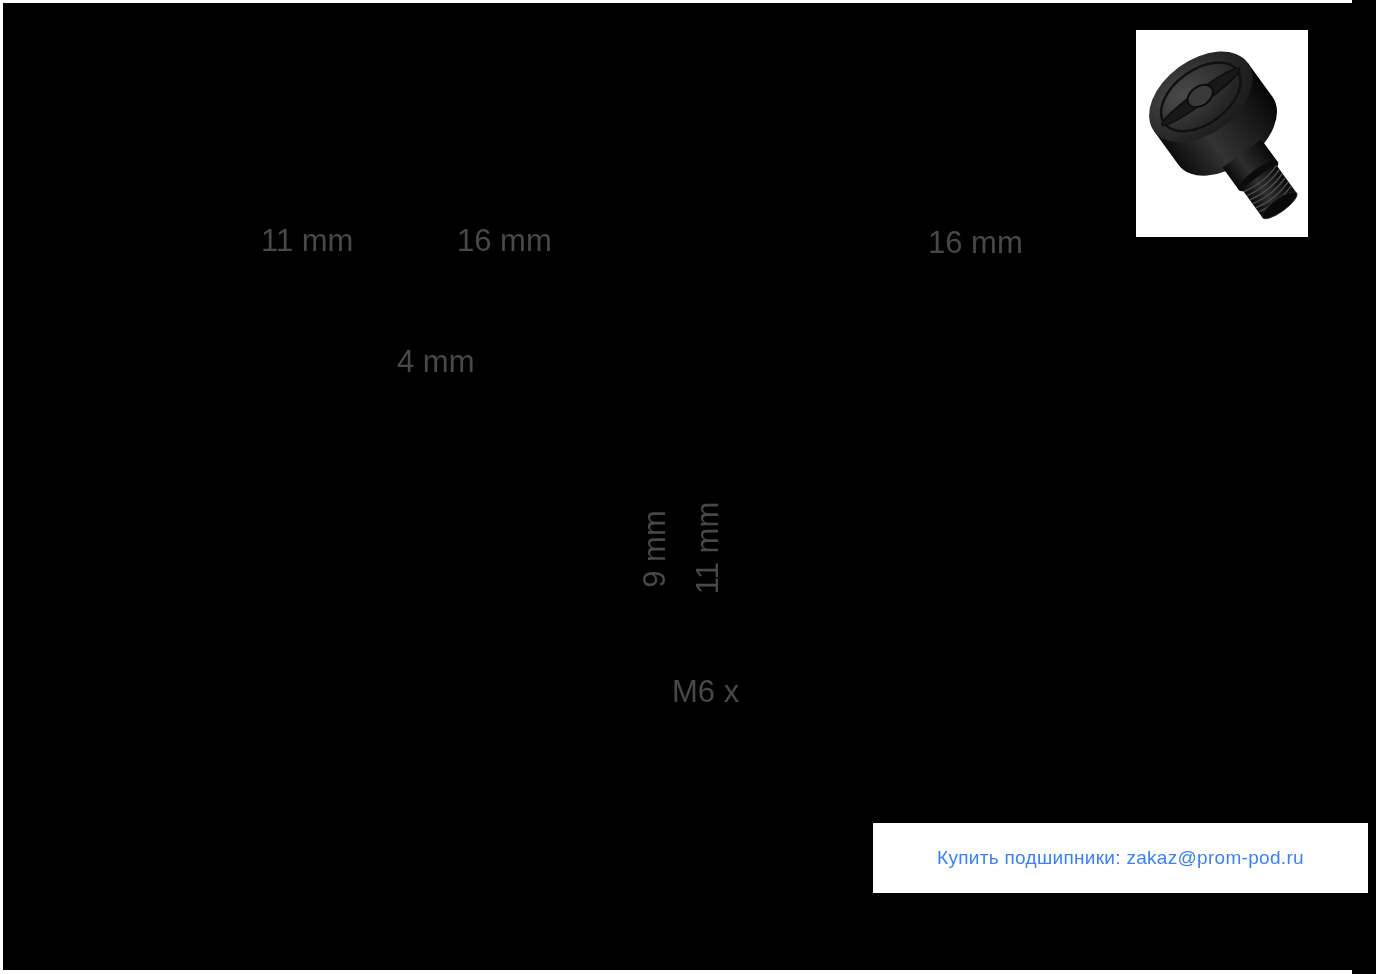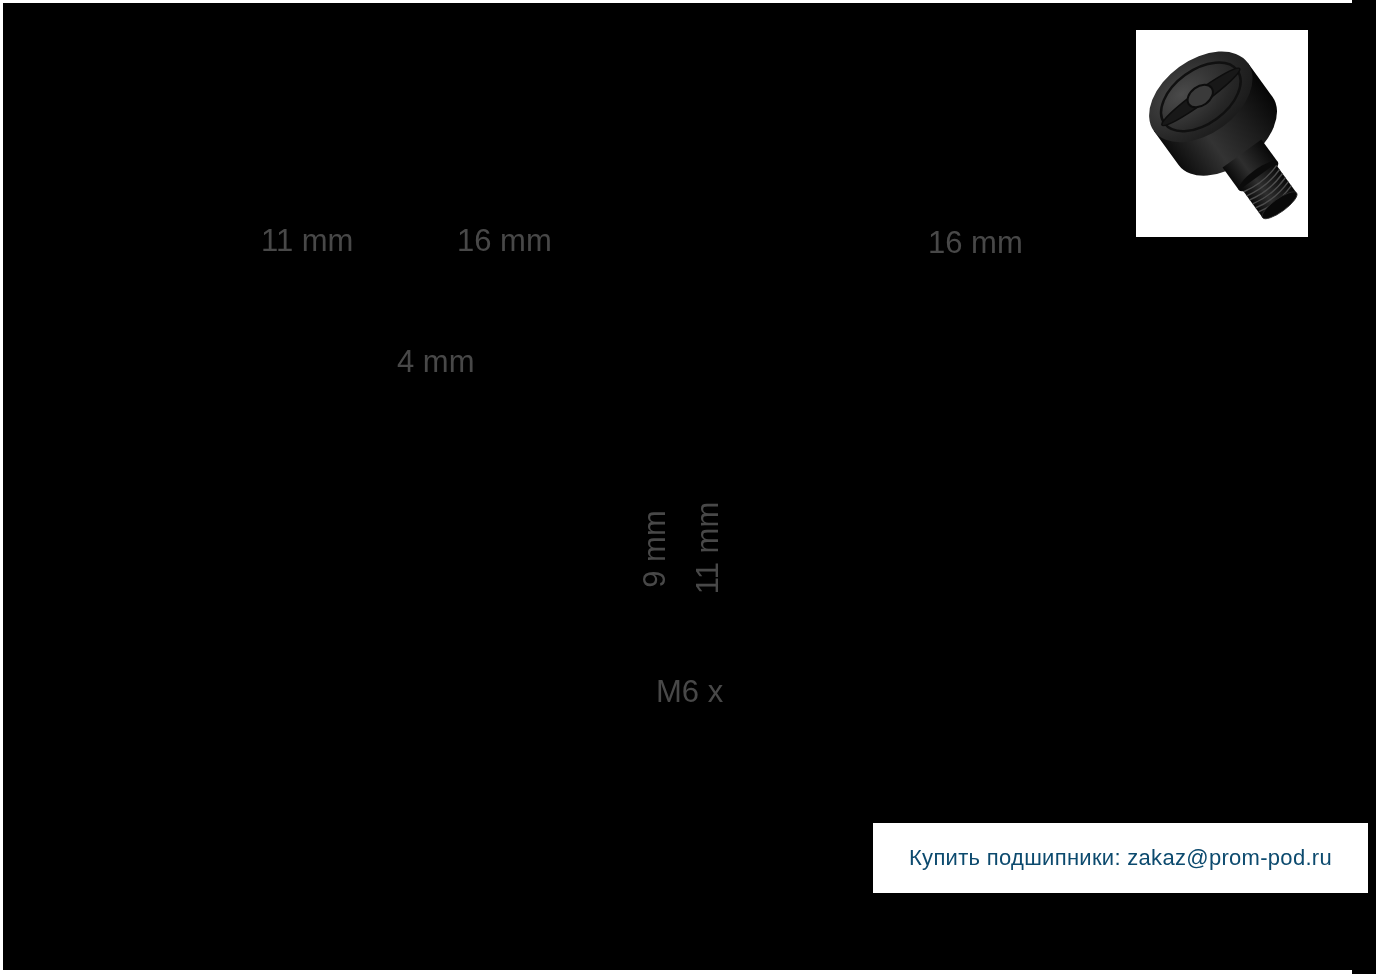--- a/index.html
+++ b/index.html
@@ -32,38 +32,38 @@
   .dim.v{
     transform:translate(-50%,-50%) rotate(-90deg);
     transform-origin:center center;
   }
   #dim-top-left{left:261px;top:224px;}
   #dim-top-center{left:457px;top:224px;}
   #dim-top-right{left:928px;top:226px;}
   #dim-middle-left{left:397px;top:345px;}
   #dim-vert-left{left:655px;top:549px;}
   #dim-vert-right{left:708px;top:548px;}
-  #dim-thread{left:656px;top:675px;text-align:right;}
+  #dim-thread{left:672px;top:675px;text-align:right;}
 
   .product-box{
     position:absolute;left:1136px;top:30px;
     width:172px;height:207px;
     background:#ffffff;
     z-index:4;
   }
   .contact-bar{
     position:absolute;left:873px;top:823px;
     width:495px;height:70px;
     background:#ffffff;
     display:flex;align-items:center;justify-content:center;
     z-index:4;
   }
   .contact-bar span{
-    font-size:22px;
-    color:#0c4a6e;
+    font-size:19px;
+    color:#3b82f6;
     letter-spacing:0.3px;
     white-space:nowrap;
   }
 </style>
 </head>
 <body>
 
 <div class="page">
 
   <div class="canvas"></div>

